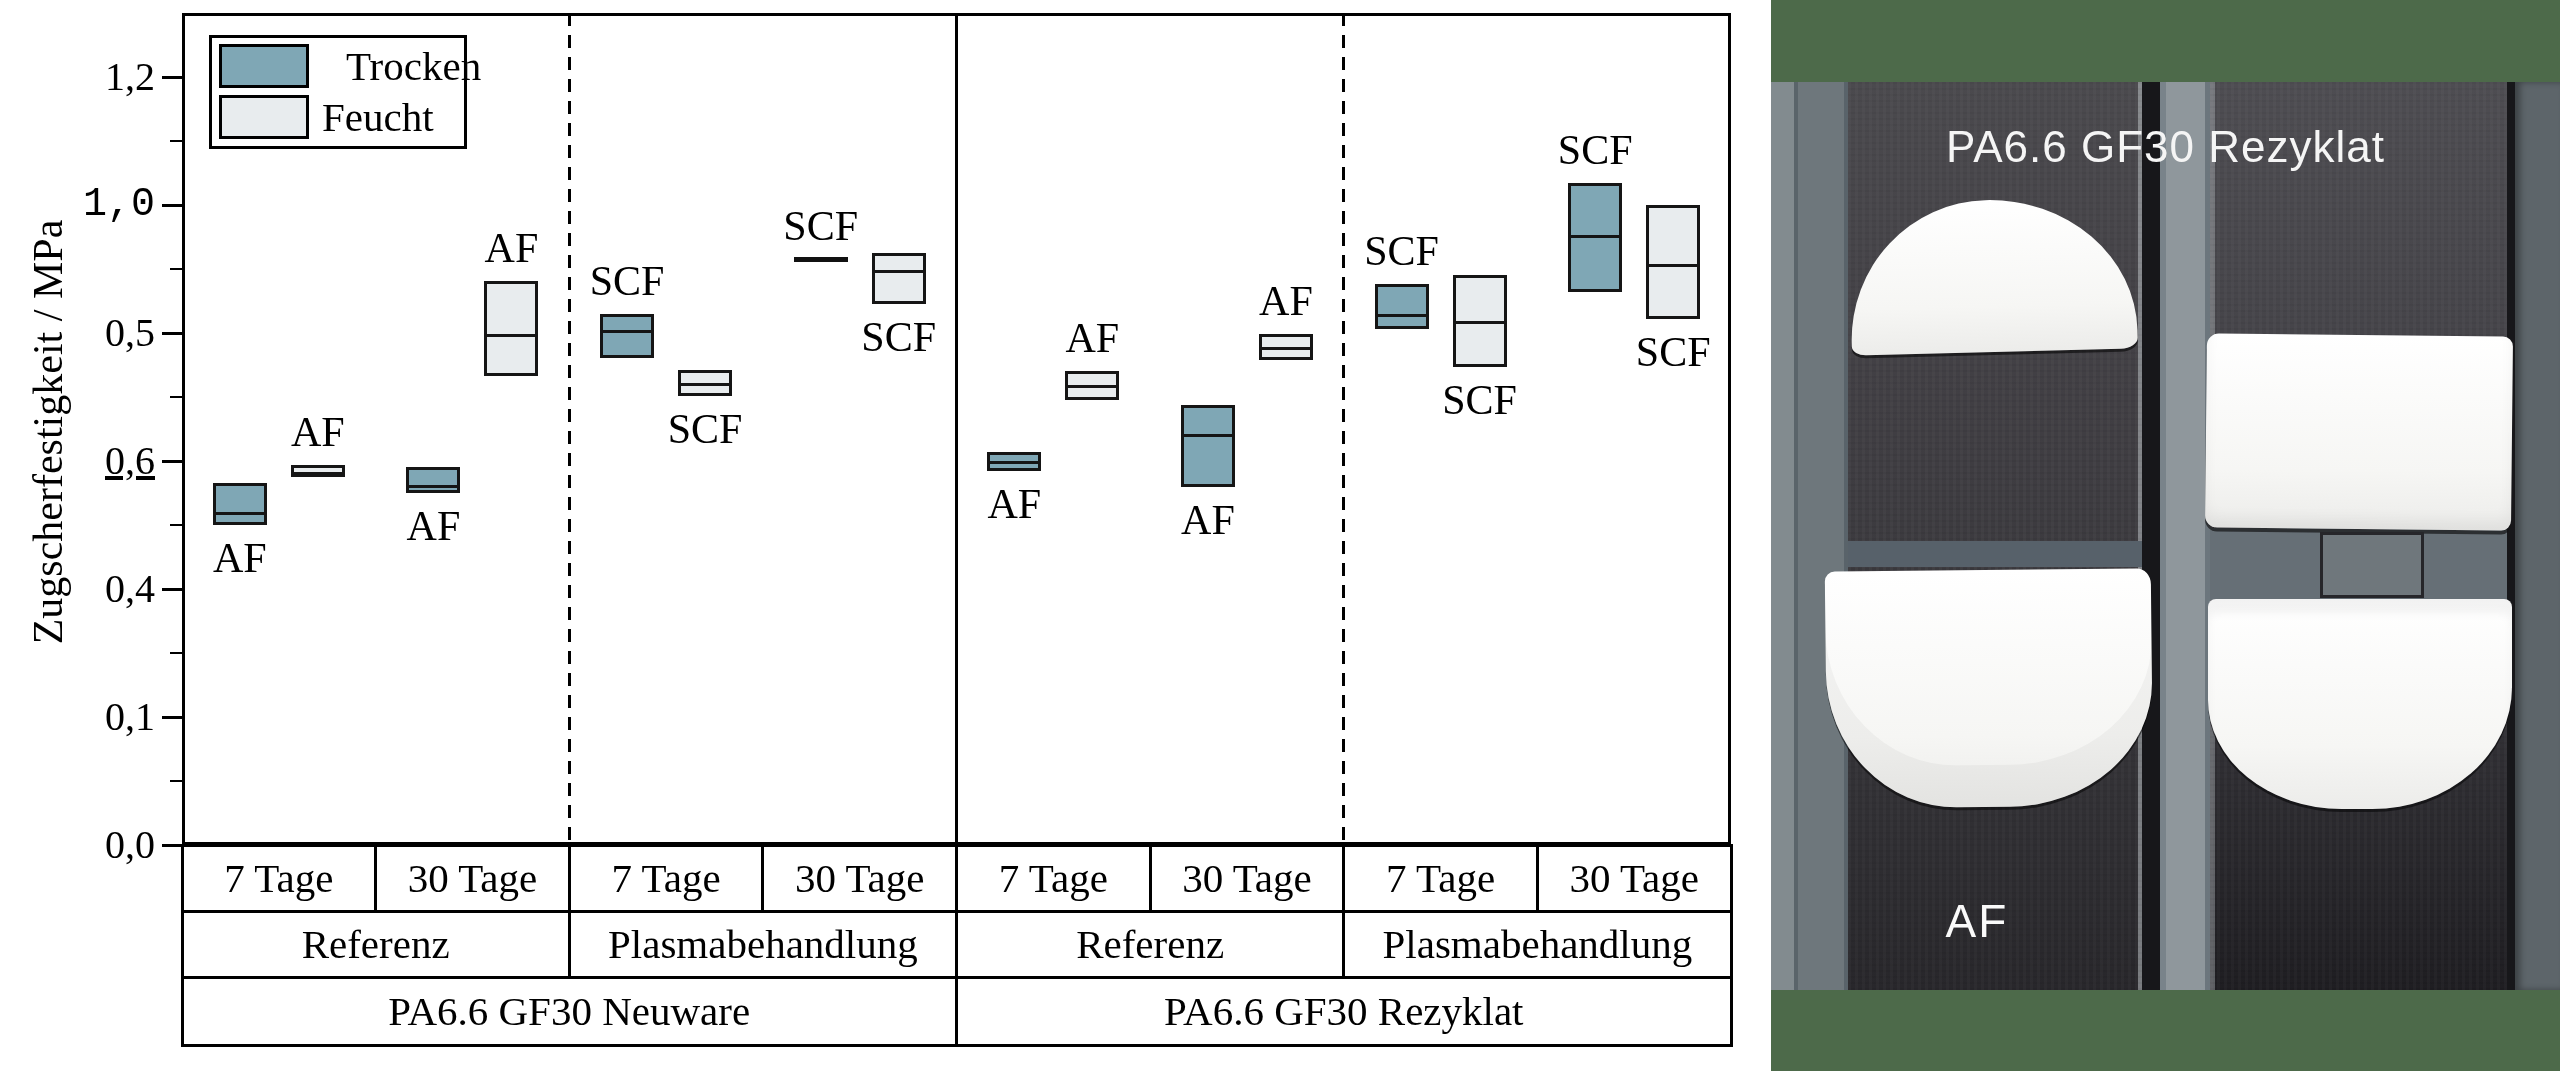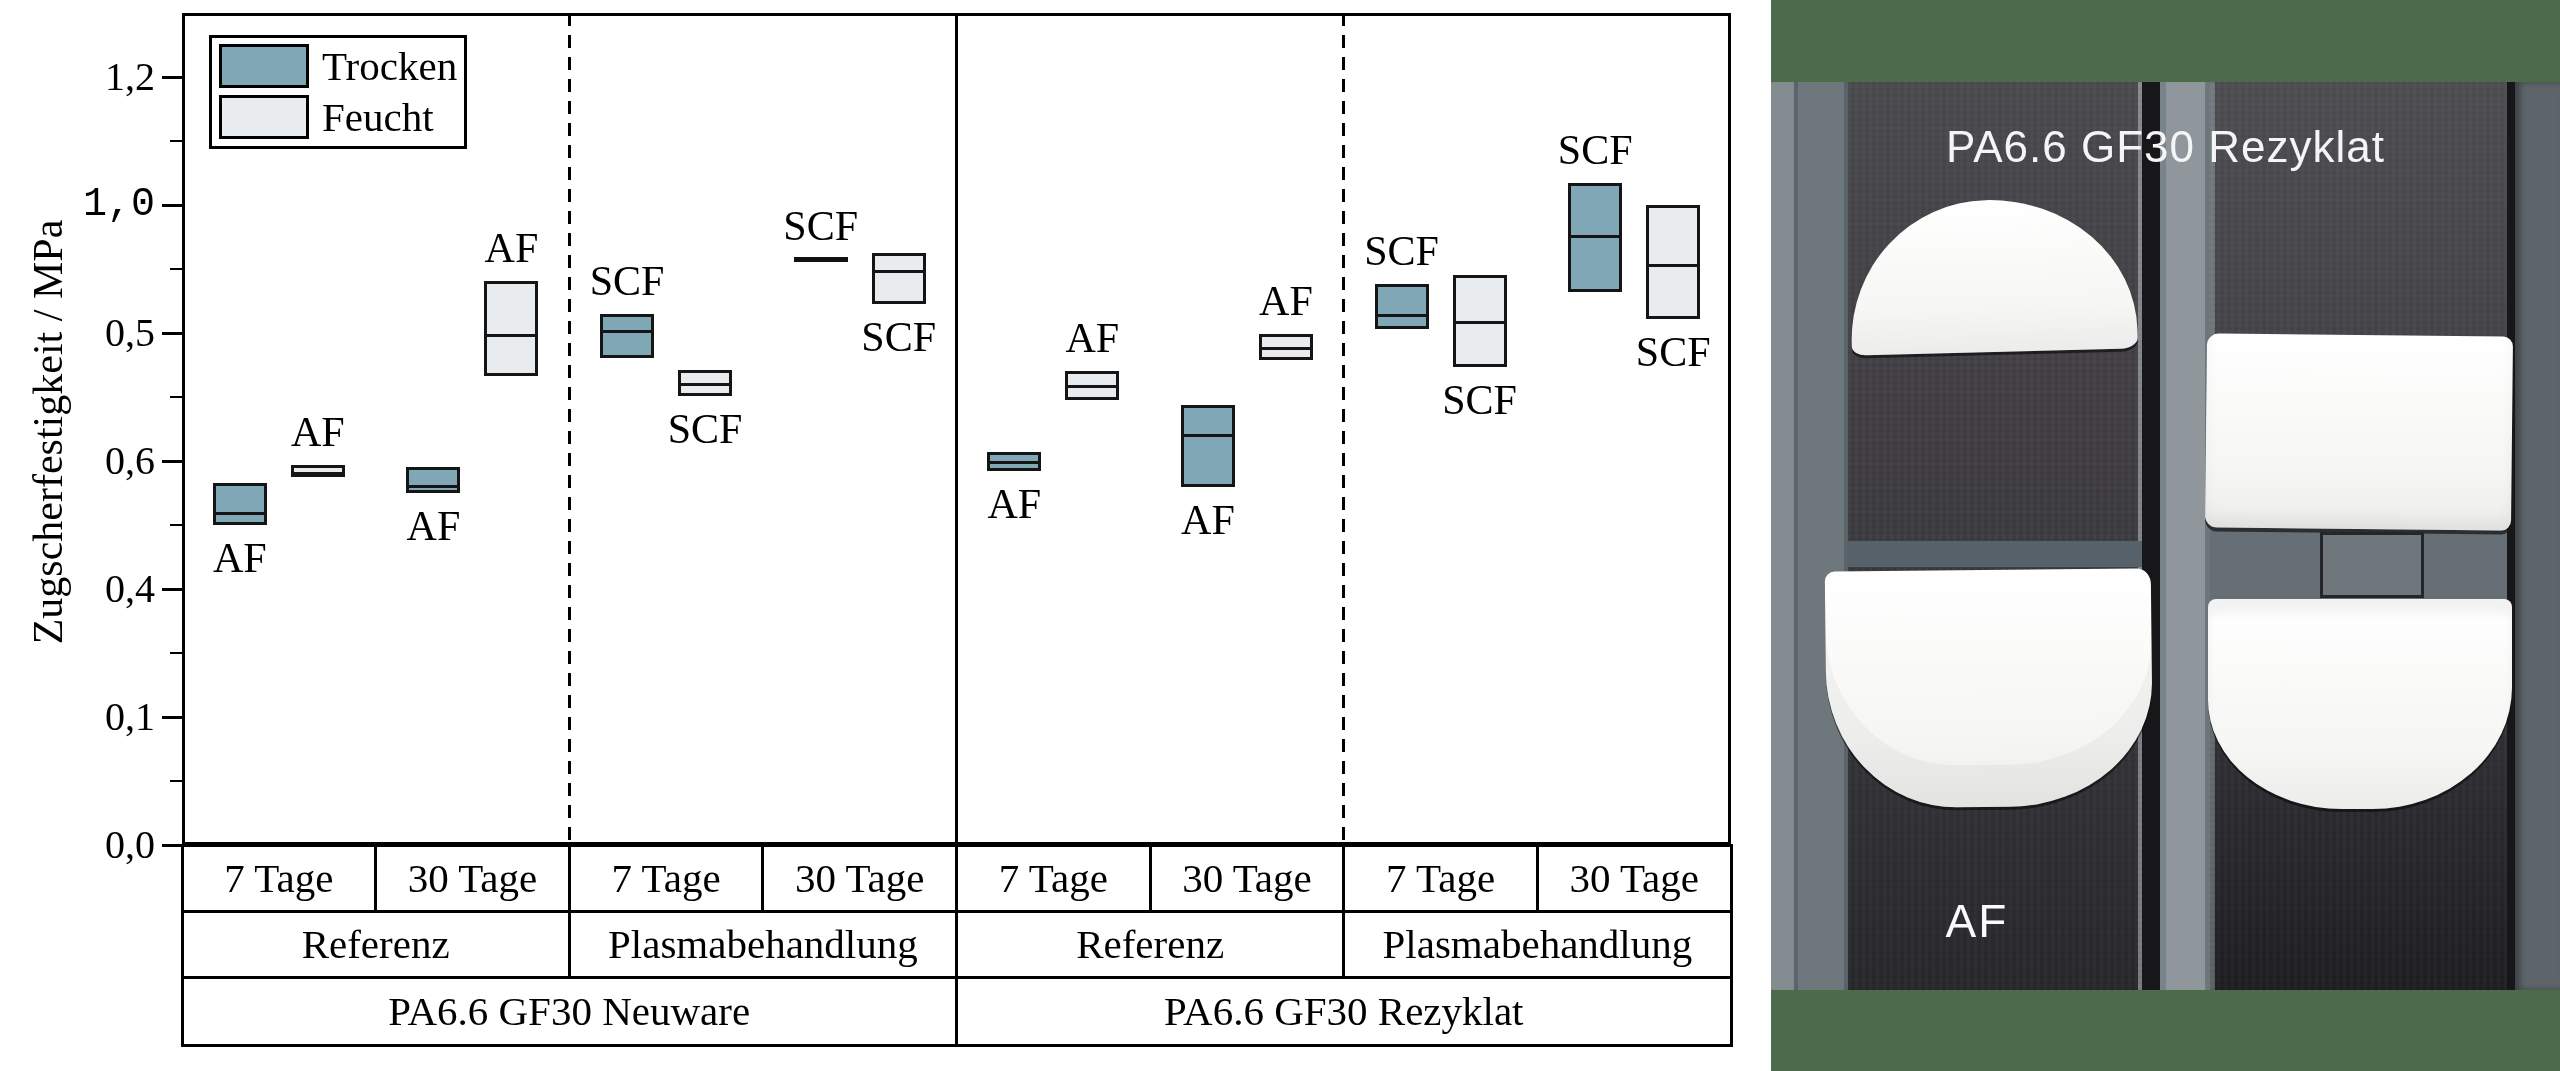--- a/index.html
+++ b/index.html
@@ -79,21 +79,21 @@
   <div class="vline-solid" style="left:955px;"></div>
       <div class="vline-dashed" style="left:567.75px;"></div>
       <div class="vline-dashed" style="left:1342.25px;"></div>
       <div class="tick" style="left:162px;top:843.5px;width:20px;"></div>
       <div class="tick-label" style="left:55px;top:823px;">0,0</div>
       <div class="tick" style="left:162px;top:715.5px;width:20px;"></div>
       <div class="tick-label" style="left:55px;top:695px;">0,1</div>
       <div class="tick" style="left:162px;top:587.5px;width:20px;"></div>
       <div class="tick-label" style="left:55px;top:567px;">0,4</div>
       <div class="tick" style="left:162px;top:459.5px;width:20px;"></div>
-      <div class="tick-label" style="left:55px;top:439px;">0,6</div>
+      <div class="tick-label" style="left:55px;top:439px;text-decoration:underline;">0,6</div>
       <div class="tick" style="left:162px;top:331.5px;width:20px;"></div>
       <div class="tick-label" style="left:55px;top:311px;">0,5</div>
       <div class="tick" style="left:162px;top:203.5px;width:20px;"></div>
       <div class="tick-label" style="left:55px;top:183px;font-family:Liberation Mono, monospace;">1,0</div>
       <div class="tick" style="left:162px;top:75.5px;width:20px;"></div>
       <div class="tick-label" style="left:55px;top:55px;">1,2</div>
       <div class="tick" style="left:170px;top:780px;width:12px;height:2px;"></div>
       <div class="tick" style="left:170px;top:652px;width:12px;height:2px;"></div>
       <div class="tick" style="left:170px;top:524px;width:12px;height:2px;"></div>
       <div class="tick" style="left:170px;top:396px;width:12px;height:2px;"></div>
@@ -193,21 +193,21 @@
       <div class="tcell" style="left:1343.75px;top:911px;width:387.25px;height:66px;">Plasmabehandlung</div>
       <div class="tline" style="left:180.5px;top:977px;width:3px;height:68px;"></div>
       <div class="tline" style="left:955px;top:977px;width:3px;height:68px;"></div>
       <div class="tline" style="left:1729.5px;top:977px;width:3px;height:68px;"></div>
       <div class="tcell" style="left:182px;top:977px;width:774.5px;height:68px;">PA6.6 GF30 Neuware</div>
       <div class="tcell" style="left:956.5px;top:977px;width:774.5px;height:68px;">PA6.6 GF30 Rezyklat</div>
     </div>
 
   <div id="legend">
     <div class="lg-swatch" id="sw0" style="top: 6px; background: rgb(127, 167, 181);"></div>
-    <div class="lg-label" style="top:5px;">Trocken</div>
+    <div class="lg-label" style="top:5px;margin-left:24px;">Trocken</div>
     <div class="lg-swatch" id="sw1" style="top: 57px; background: rgb(232, 236, 238);"></div>
     <div class="lg-label" style="top:56px;">Feucht</div>
   </div>
 
   <div id="photo-wrap">
     <div id="photo">
       <div class="strip s1"></div>
       <div class="strip s2"></div>
       <div class="strip s3"></div>
       <div class="strip s4"></div>

